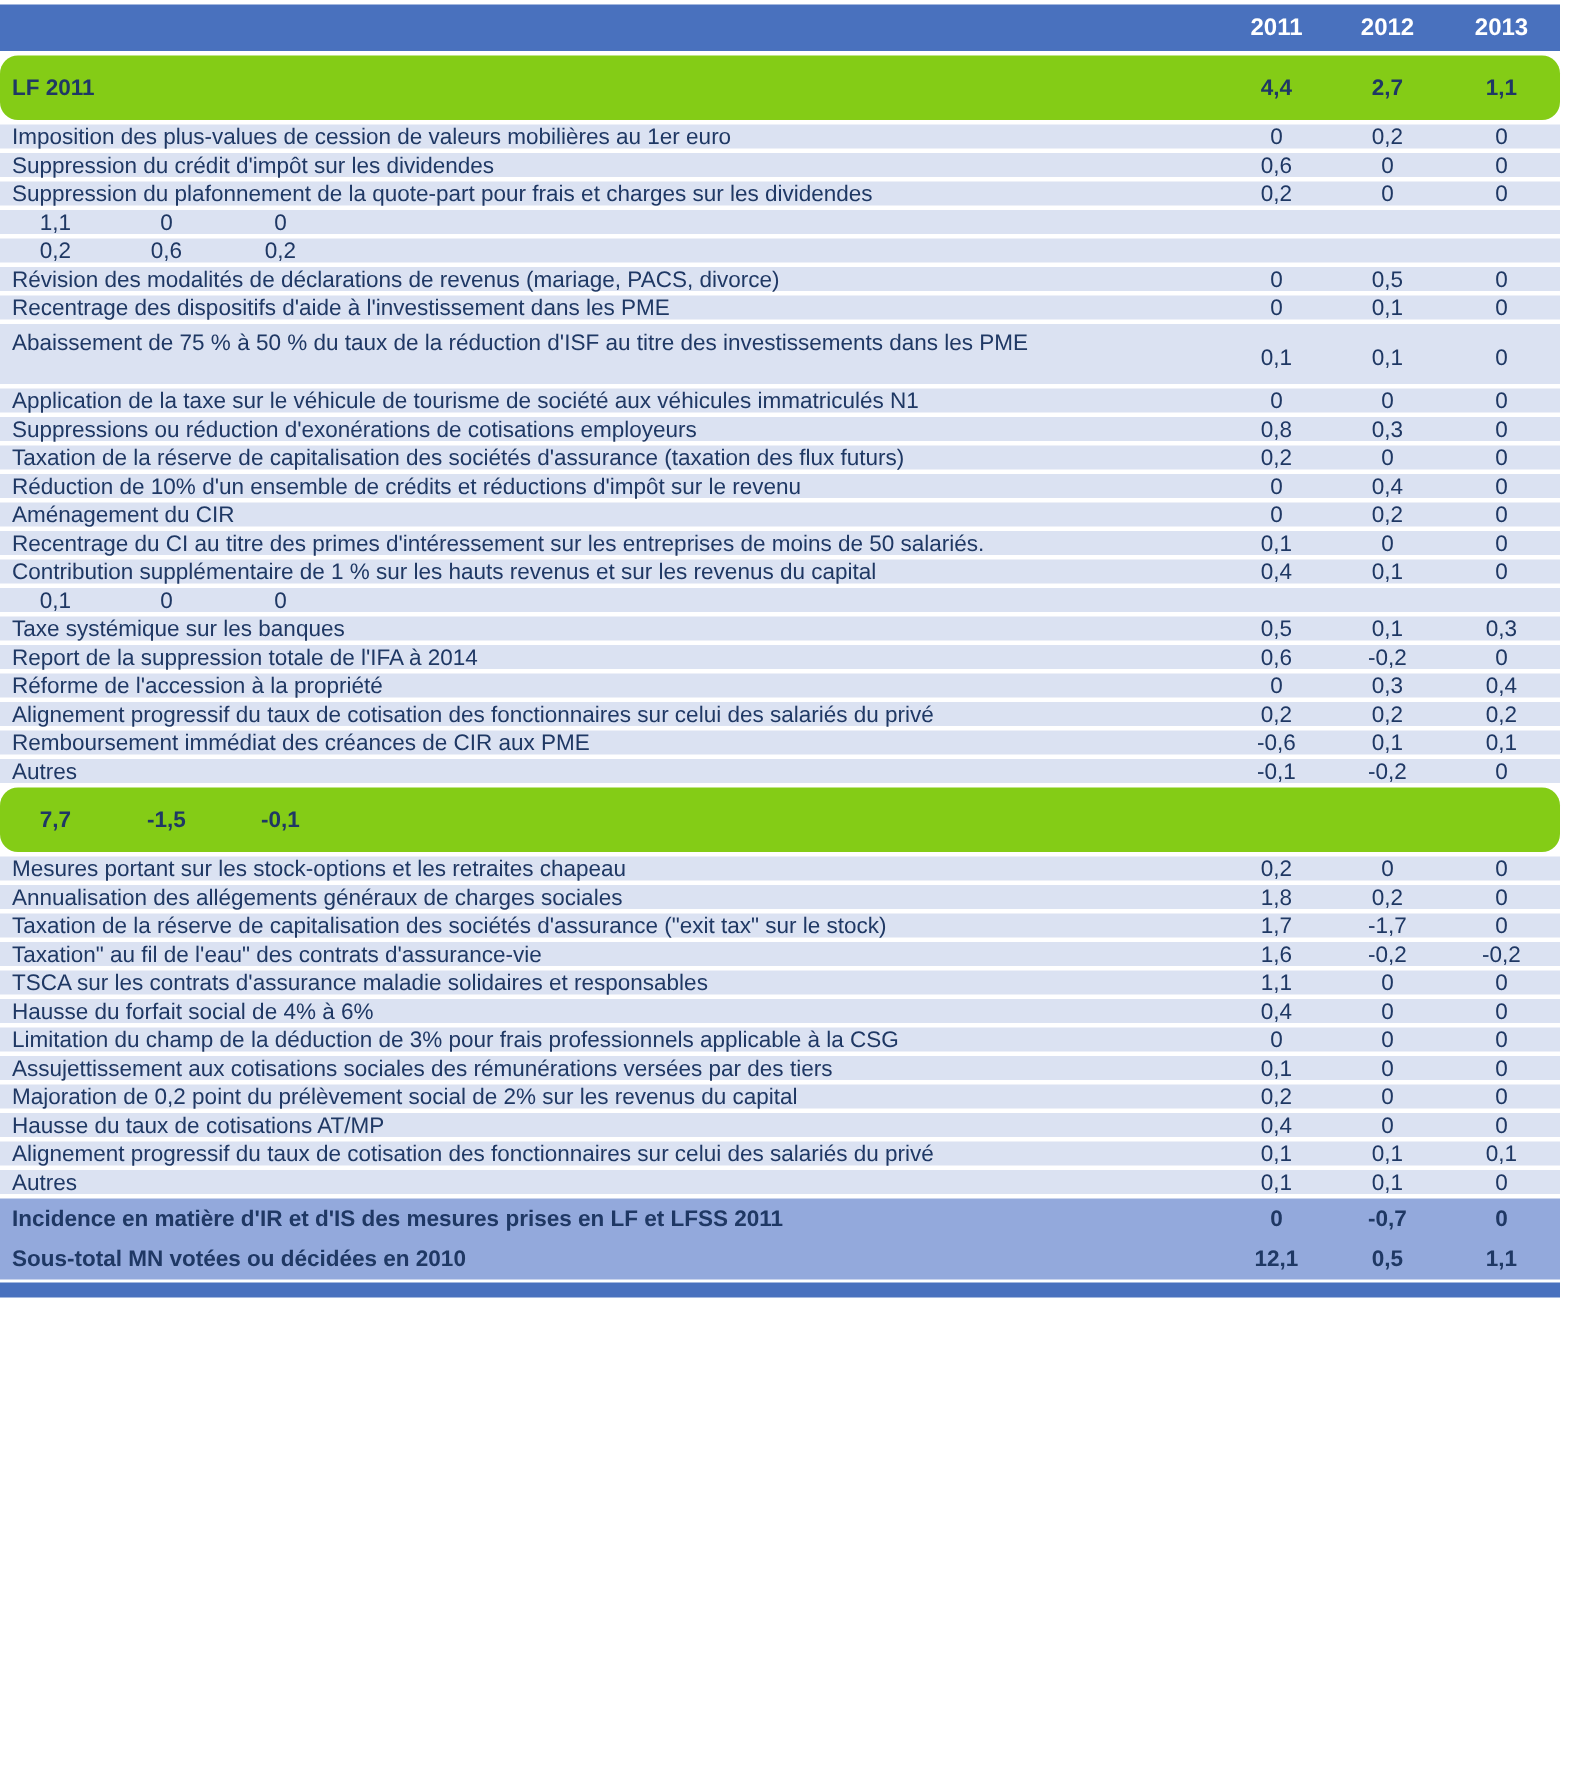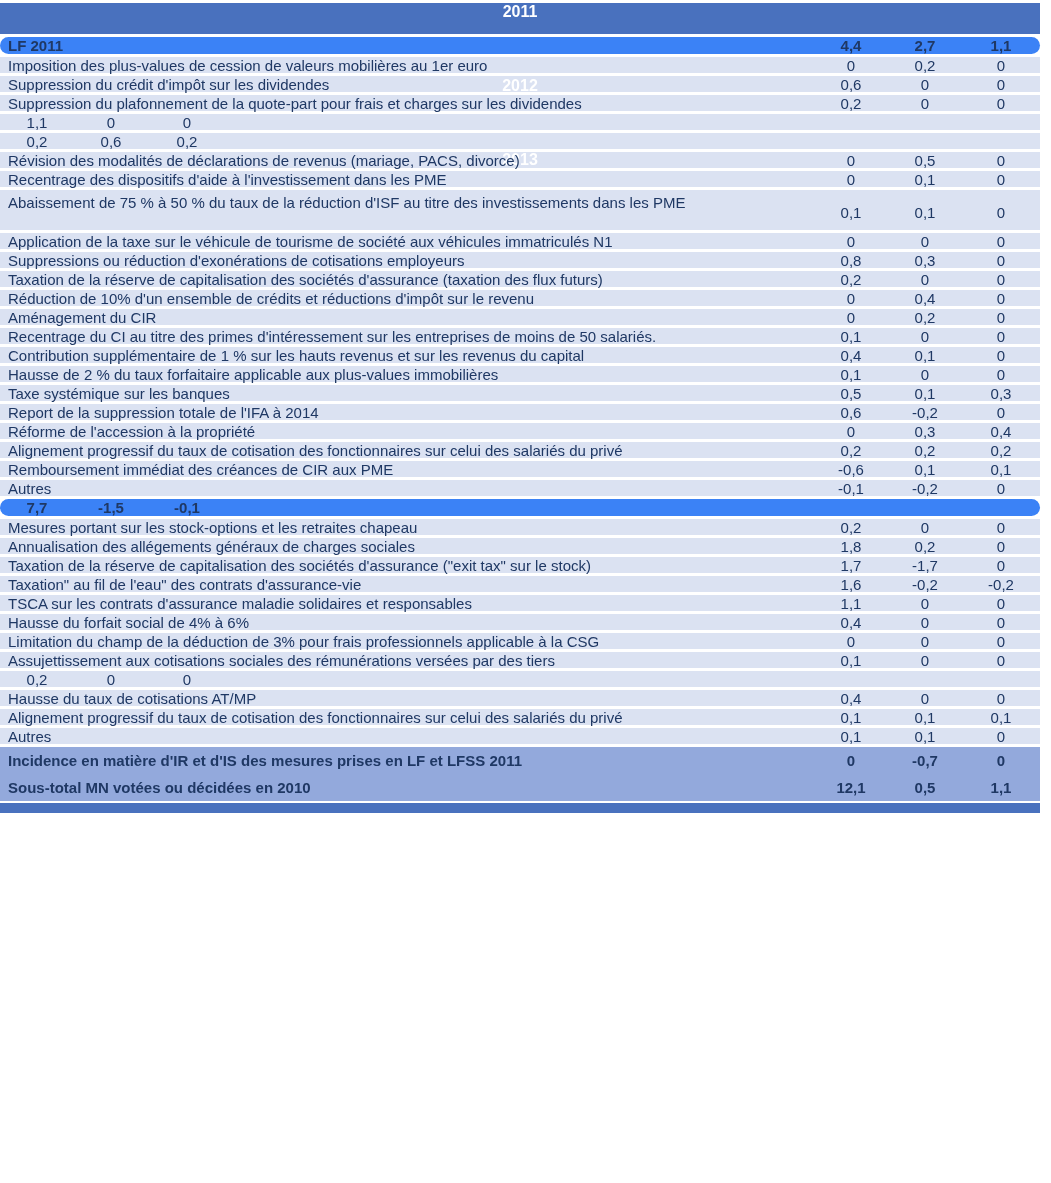--- a/index.html
+++ b/index.html
@@ -38,26 +38,25 @@
   .cell-val:last-child {
     flex-basis: 78px;
     width: 78px;
   }
   .row.year-header {
     background: #4971BE;
     color: #ffffff;
     font-weight: bold;
     height: 31px;
     font-size: 16px;
-    flex-direction: column;
   }
   .row.section {
-    background: #3b82f6;
+    background: #84cc16;
     font-weight: bold;
-    height: 17px;
+    height: 43px;
     border-radius: 12px;
   }
   .row.total {
     background: #93A9DC;
     font-weight: bold;
     height: 27px;
     margin-bottom: 0;
   }
   .row.data_tall {
     height: 40px;
@@ -177,21 +176,20 @@
     <div class="cell-val">0</div>
     <div class="cell-val">0</div>
   </div>
       <div class="row data">
     <div class="cell-label">Contribution supplémentaire de 1 % sur les hauts revenus et sur les revenus du capital</div>
     <div class="cell-val">0,4</div>
     <div class="cell-val">0,1</div>
     <div class="cell-val">0</div>
   </div>
       <div class="row data">
-    <div class="cell-label">Hausse de 2 % du taux forfaitaire applicable aux plus-values immobilières</div>
     <div class="cell-val">0,1</div>
     <div class="cell-val">0</div>
     <div class="cell-val">0</div>
   </div>
       <div class="row data">
     <div class="cell-label">Taxe systémique sur les banques</div>
     <div class="cell-val">0,5</div>
     <div class="cell-val">0,1</div>
     <div class="cell-val">0,3</div>
   </div>
@@ -272,20 +270,21 @@
     <div class="cell-val">0</div>
     <div class="cell-val">0</div>
   </div>
       <div class="row data">
     <div class="cell-label">Assujettissement aux cotisations sociales des rémunérations versées par des tiers</div>
     <div class="cell-val">0,1</div>
     <div class="cell-val">0</div>
     <div class="cell-val">0</div>
   </div>
       <div class="row data">
+    <div class="cell-label">Majoration de 0,2 point du prélèvement social de 2% sur les revenus du capital</div>
     <div class="cell-val">0,2</div>
     <div class="cell-val">0</div>
     <div class="cell-val">0</div>
   </div>
       <div class="row data">
     <div class="cell-label">Hausse du taux de cotisations AT/MP</div>
     <div class="cell-val">0,4</div>
     <div class="cell-val">0</div>
     <div class="cell-val">0</div>
   </div>

